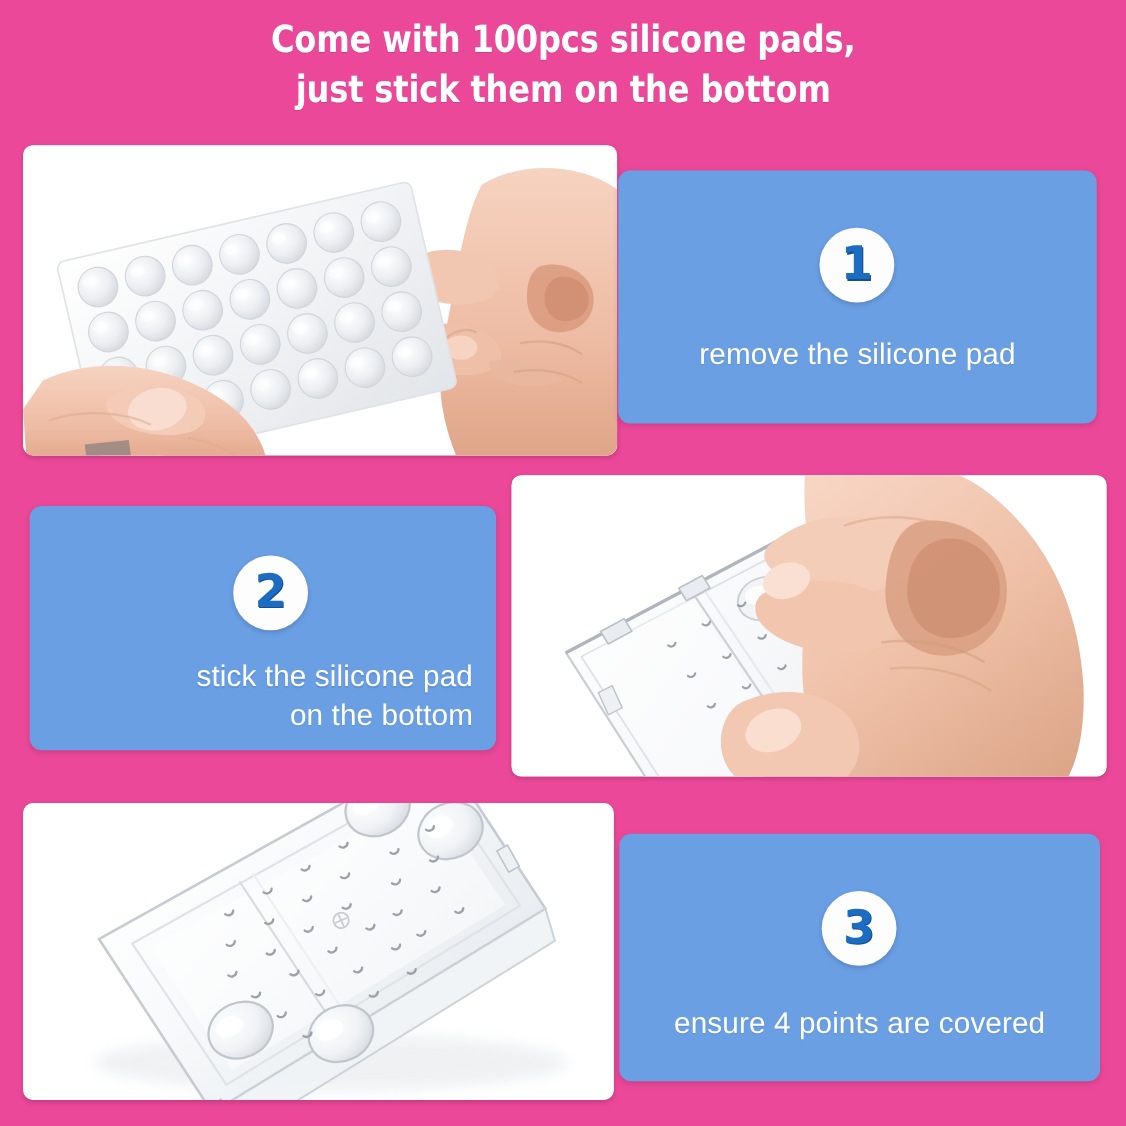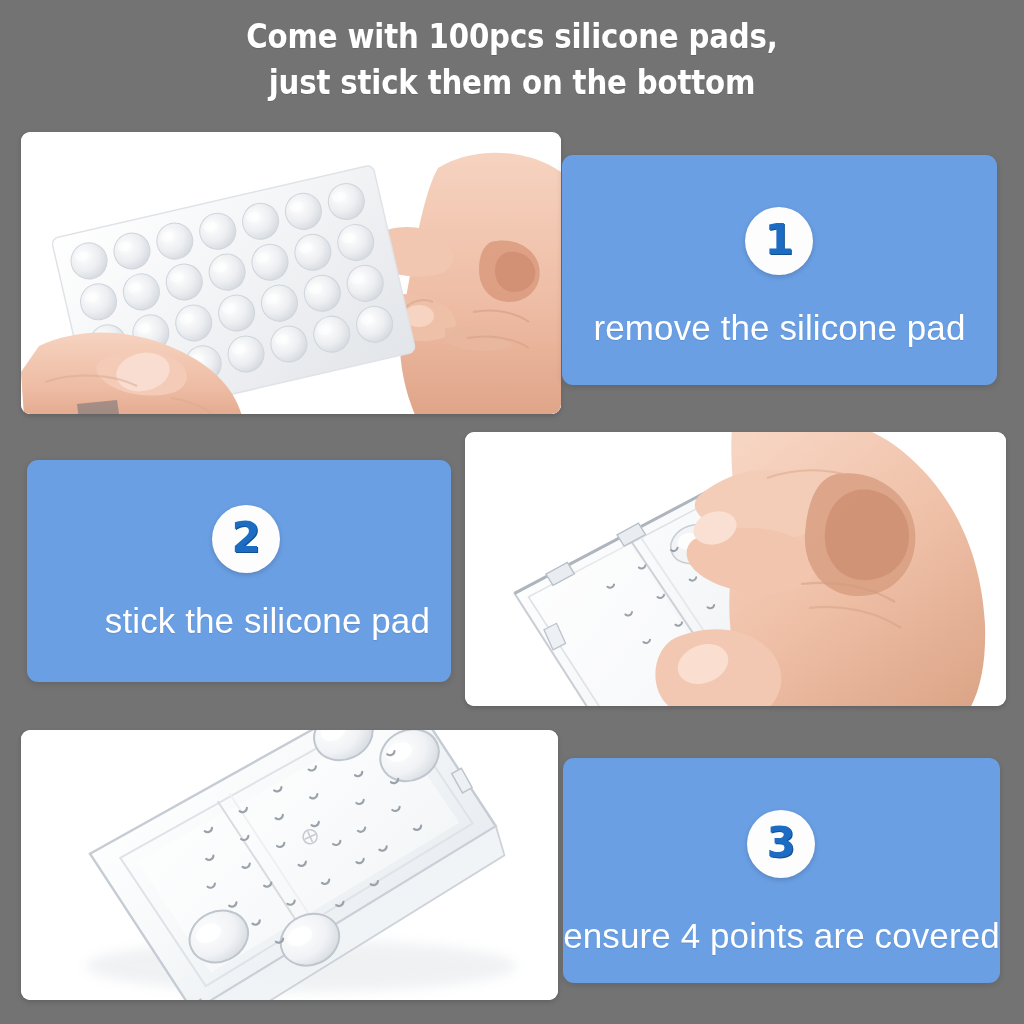--- a/index.html
+++ b/index.html
@@ -1,21 +1,21 @@
 <!DOCTYPE html>
 <html><head>
 <meta charset="utf-8">
 <style>
   html,body{margin:0;padding:0;}
   body{
     width:1024px;height:1024px;overflow:hidden;
     font-family:"Liberation Sans", sans-serif;
     background:#2169c2;
   }
-  .stage{position:relative;width:1024px;height:1024px;background:#737373;}
+  .stage{position:relative;width:1024px;height:1024px;background:#ec4899;}
 
   
   .headline{
     position:absolute;left:0;top:14px;width:1024px;
     text-align:center;color:#ffffff;
     font-family:"DejaVu Sans", sans-serif;
     font-weight:700;font-size:34px;line-height:1.34;
     letter-spacing:-0.2px;
     transform:scaleX(0.86);transform-origin:50% 0;
     text-shadow:0 1px 0 rgba(0,0,0,.12);
@@ -38,21 +38,21 @@
   }
   .badge span{
     font-family:"DejaVu Sans", sans-serif;
     font-weight:700;font-size:42px;line-height:1;color:#1d6cc4;
     text-shadow:1px 1px 0 #12508f;
     transform:translateY(-1px);
   }
   .steptext{
     position:absolute;color:#ffffff;
     font-family:"Liberation Sans", sans-serif;
-    font-size:35px;line-height:1.30;letter-spacing:.1px;
+    font-size:27px;line-height:1.30;letter-spacing:.1px;
     text-shadow:0 1px 1px rgba(0,0,0,.10);
   }
 
   
   #photo-1{left:21px;  top:132px; width:540px; height:282px;}
   #step-1 {left:562px; top:155px; width:435px; height:230px;}
   #photo-2{left:465px; top:432px; width:541px; height:274px;}
   #step-2 {left:27px;  top:460px; width:424px; height:222px;}
   #photo-3{left:21px;  top:730px; width:537px; height:270px;}
   #step-3 {left:563px; top:758px; width:437px; height:225px;}
@@ -284,20 +284,21 @@
       </g>
     </svg>
   </div>
 
   <div class="step" id="step-2"></div>
   <div class="badge" id="badge-2">
     <span>2</span>
   </div>
   <div class="steptext" id="text-2">
     <span>stick the silicone pad</span><br>
+    <span>on the bottom</span>
   </div>
 
   <div class="photo" id="photo-3">
     <svg class="scene" viewBox="0 0 537 270" preserveAspectRatio="xMidYMid slice">
       <defs>
         <linearGradient id="p3body" x1="0" y1="0" x2="0.7" y2="1">
           <stop offset="0%" stop-color="#ffffff"></stop>
           <stop offset="45%" stop-color="#f7f9fa"></stop>
           <stop offset="100%" stop-color="#e9edf1"></stop>
         </linearGradient>

